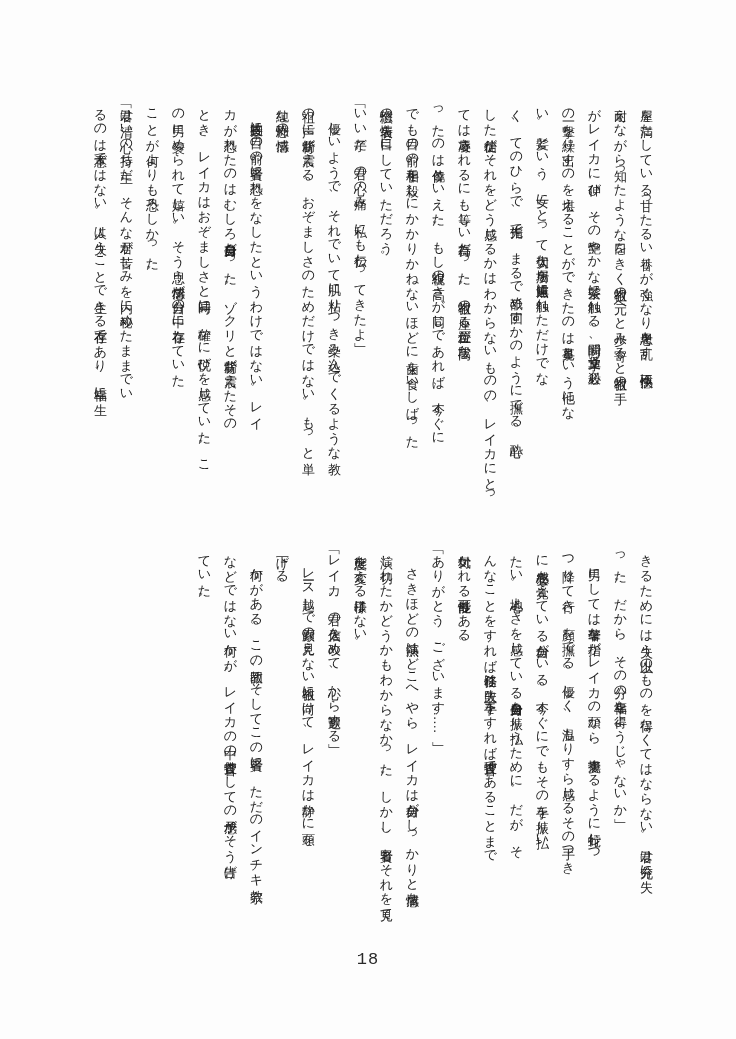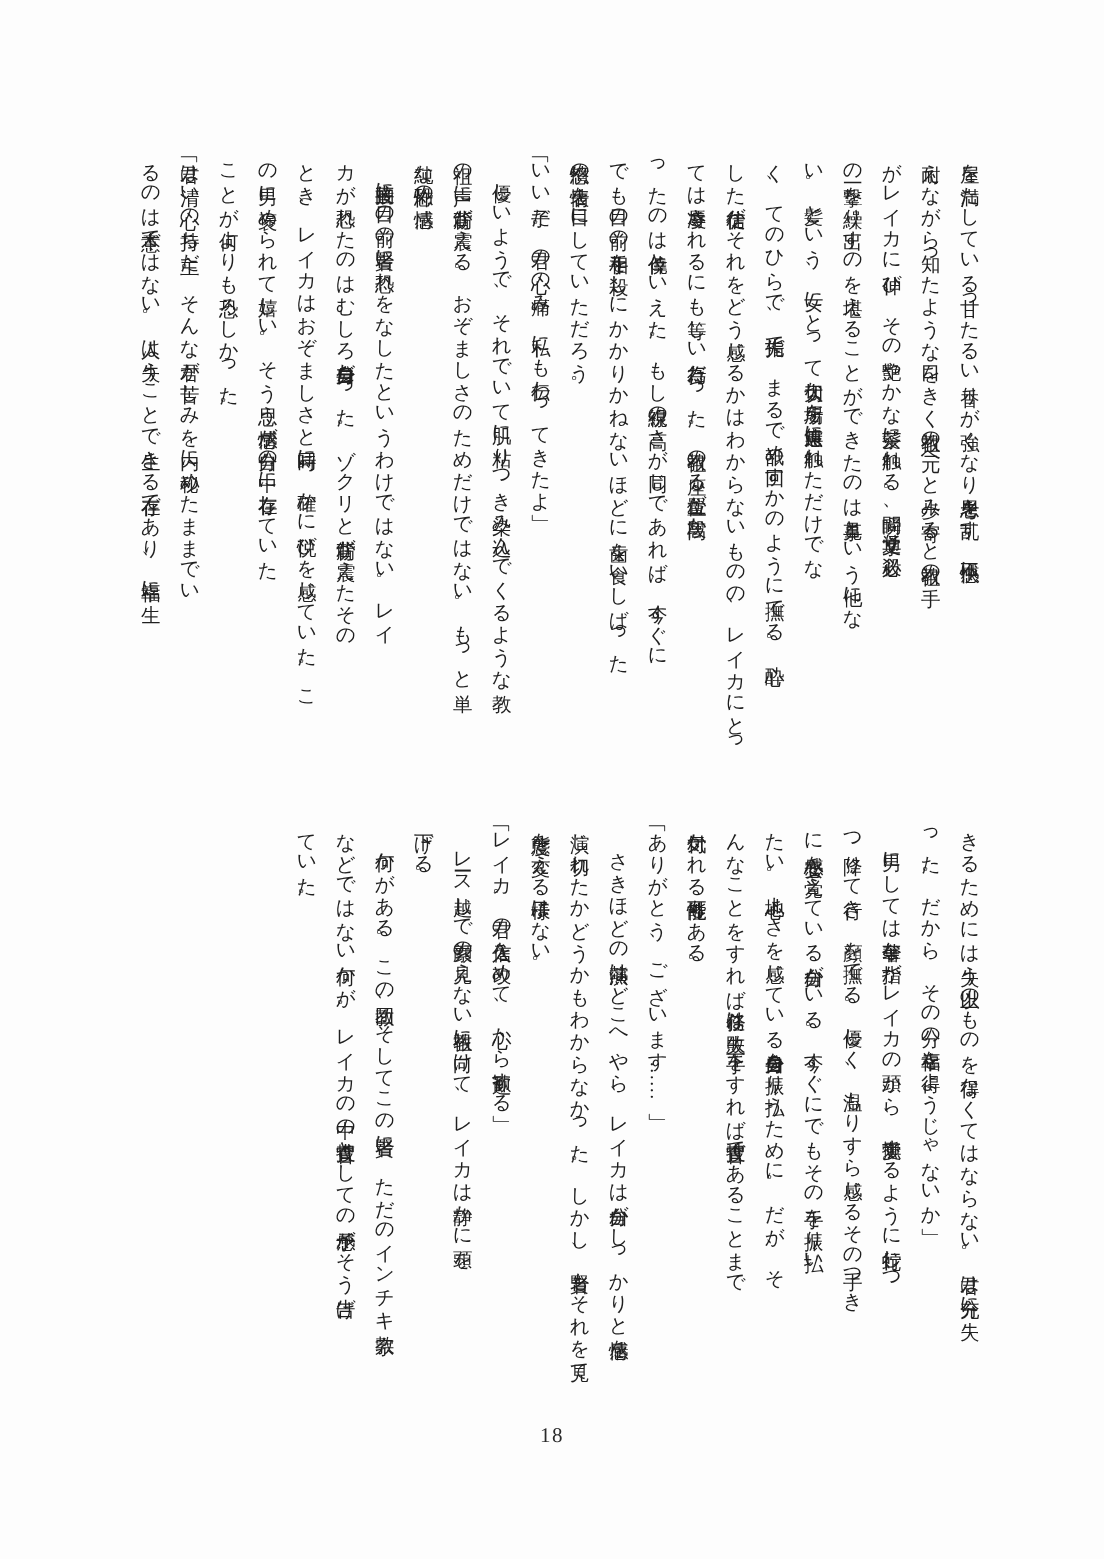--- a/index.html
+++ b/index.html
@@ -32,23 +32,24 @@
     height: 392px;
   }
   .block-top    { top: 100px; }
   .block-bottom { top: 546px; }
   .page-number {
     position: absolute;
     top: 950px;
     left: 0;
     width: 100%;
     text-align: center;
-    font-size: 14px;
+    font-size: 17px;
     letter-spacing: 1px;
     color: #2a2a2a;
+    font-family: Liberation Mono, monospace;
   }
 </style>
 </head>
 <body>
 
 <div class="page">
 
   <div class="vblock block-top">
       <p class="tcol">屋を満たしている甘ったるい香りが強くなり思考を乱す。不快感に</p>
       <p class="tcol">耐えながら知ったような口をきく教祖の元へと歩み寄ると教祖の手</p>

